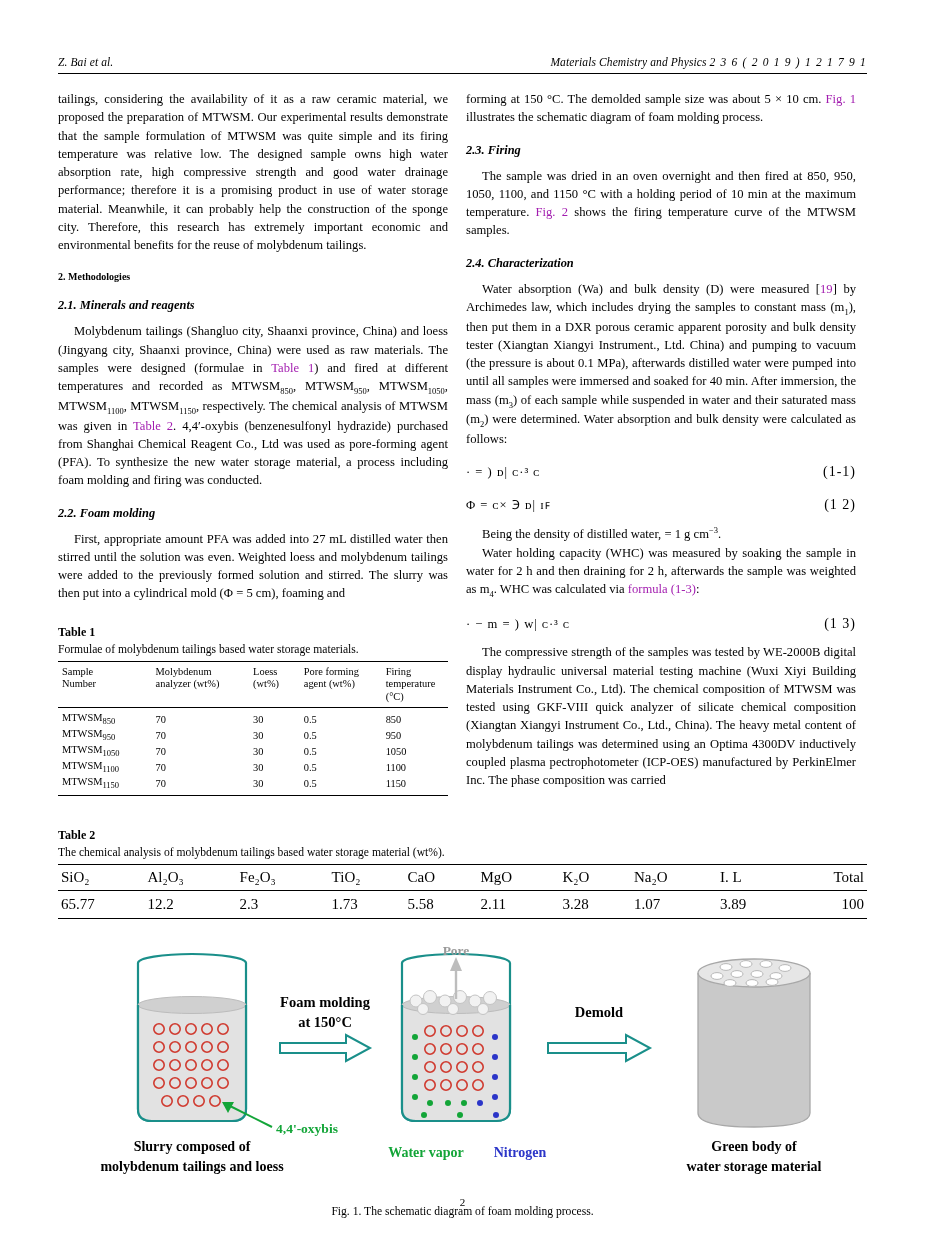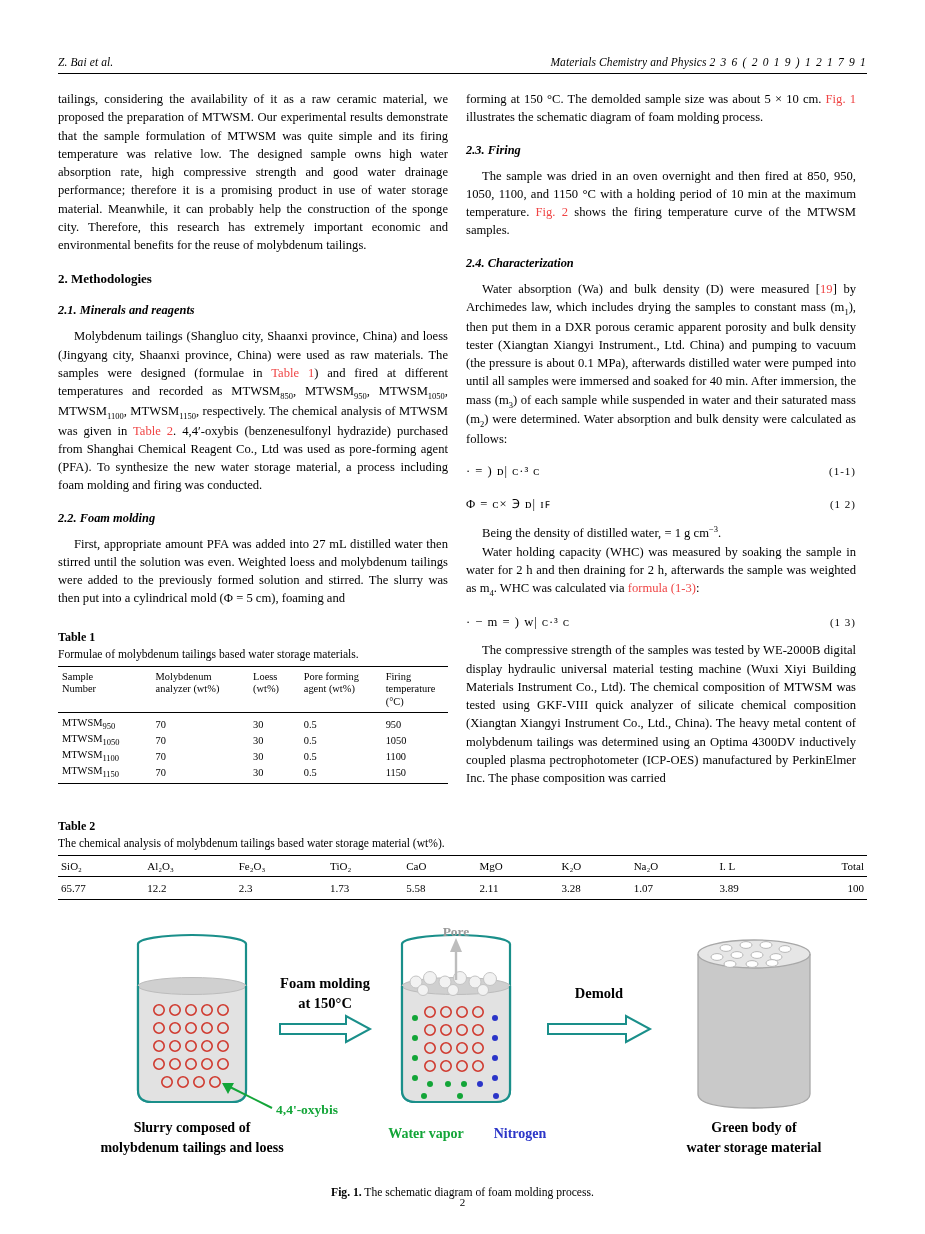--- a/index.html
+++ b/index.html
@@ -42,75 +42,75 @@
   p.body{
     font-size:12.6px;
     line-height:1.45;
     text-align:justify;
     margin:0 0 0 0;
     text-indent:0;
   }
   p.indent{text-indent:16px;}
   p.gap{margin-top:11px;}
   h2.sec{
-    font-size:13px;
+    font-size:10px;
     font-weight:bold;
     margin:17px 0 10px 0;
   }
   h3.sub{
     font-size:12.4px;
     font-weight:bold;
     font-style:italic;
     margin:16px 0 9px 0;
   }
-  .lnk{color:#ef4444;}
+  .lnk{color:#a21caf;}
   sub{font-size:8.5px;}
   sup{font-size:8.5px;}
   
   .eqrow{
     display:flex;
     align-items:baseline;
     justify-content:space-between;
     margin:16px 0 4px 0;
     font-size:12.6px;
   }
   .eqbody{
     letter-spacing:1px;
     white-space:nowrap;
   }
-  .eqnum{font-size:11px;letter-spacing:1px;}
+  .eqnum{font-size:14px;letter-spacing:1px;}
   
   .tblblock{margin-top:22px;}
   .tbl-label{font-size:12px;font-weight:bold;margin-bottom:3px;}
   .tbl-cap{font-size:11.6px;margin-bottom:5px;}
   table{border-collapse:collapse;width:100%;font-size:10.4px;}
   table.t1 th,table.t1 td{text-align:left;padding:1px 4px;}
   table.t1{border-top:1px solid #000;border-bottom:1px solid #000;}
   table.t1 thead th{
     font-weight:normal;
     vertical-align:top;
     padding-top:4px;
     padding-bottom:4px;
     line-height:1.2;
   }
   table.t1 thead tr{border-bottom:1px solid #000;}
   table.t1 tbody tr:first-child td{padding-top:4px;}
   table.t1 tbody tr:last-child td{padding-bottom:4px;}
-  table.t2{border-top:1px solid #000;border-bottom:1px solid #000;font-size:11px;}
+  table.t2{border-top:1px solid #000;border-bottom:1px solid #000;font-size:15px;}
   table.t2 th{font-weight:normal;text-align:left;padding:4px 3px;border-bottom:1px solid #000;}
   table.t2 td{text-align:left;padding:5px 3px;}
   table.t2 th:last-child,table.t2 td:last-child{text-align:right;}
   
   .figwrap{margin-top:26px;}
   .figcap{
     text-align:center;
     font-size:11.6px;
     margin-top:6px;
   }
-  .figcap b{font-weight:bold;}
+  .figcap b{font-weight:normal;}
   .pagenum{
     position:absolute;
     bottom:26px;
     left:0;
     width:100%;
     text-align:center;
     font-size:11px;
   }
 </style>
 </head>
@@ -164,20 +164,27 @@
                 <div>agent (wt%)</div>
               </th>
               <th style="width:17%">
                 <div>Firing</div>
                 <div>temperature</div>
                 <div>(°C)</div>
               </th>
             </tr>
           </thead>
           <tbody>
+            <tr>
+              <td><span>MTWSM</span><sub>850</sub></td>
+              <td>70</td>
+              <td>30</td>
+              <td>0.5</td>
+              <td>850</td>
+            </tr>
             <tr>
               <td><span>MTWSM</span><sub>950</sub></td>
               <td>70</td>
               <td>30</td>
               <td>0.5</td>
               <td>950</td>
             </tr>
             <tr>
               <td><span>MTWSM</span><sub>1050</sub></td>
               <td>70</td>

